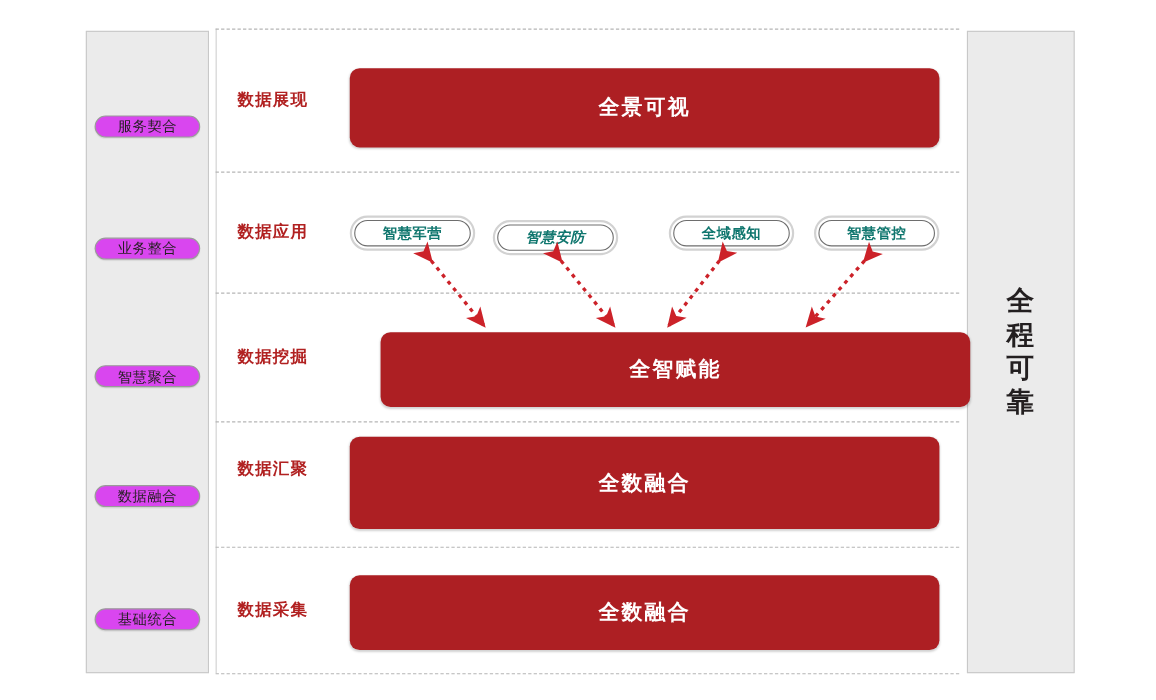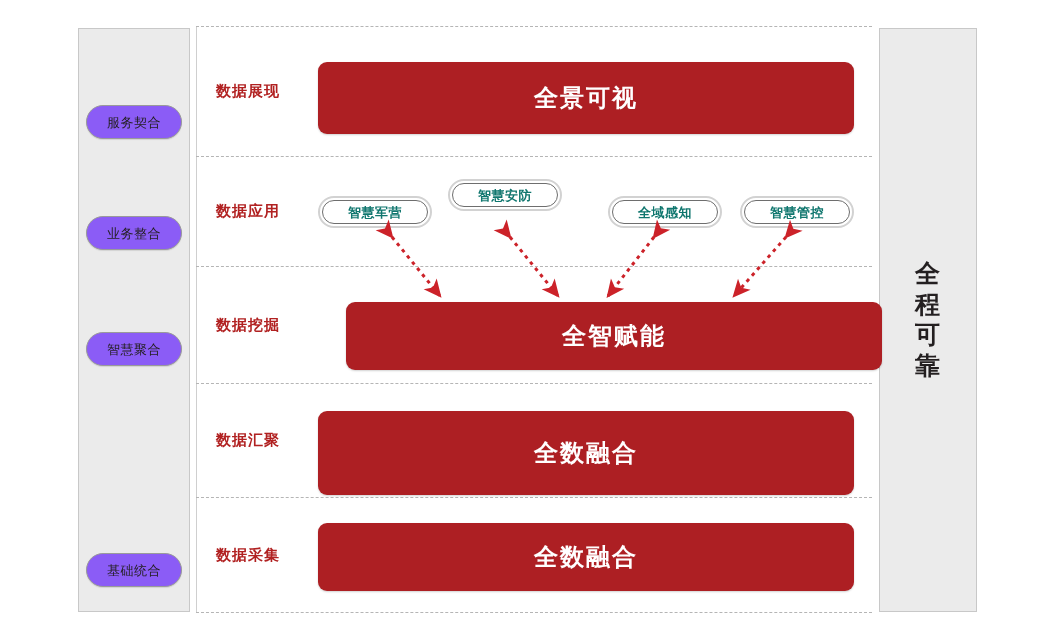--- a/index.html
+++ b/index.html
@@ -23,22 +23,22 @@
     box-sizing:border-box;
   }
   #left-panel{ left:78px; top:28px; width:112px; height:584px; }
   #right-panel{ left:879px; top:28px; width:98px; height:584px; }
 
   .cap-pill{
     position:absolute;
     left:50%;
     transform:translateX(-50%);
     width:96px;
-    height:34px;
-    background:#8b5cf6;
+    height:20px;
+    background:#d946ef;
     border:1px solid #9a9a9a;
     border-radius:17px;
     display:flex;
     align-items:center;
     justify-content:center;
     box-sizing:border-box;
     box-shadow:0 1px 1px rgba(0,0,0,0.10);
   }
   .cap-pill span{
     font-size:13px;
@@ -97,21 +97,21 @@
     width:536px;
     border-radius:9px;
     background:#ad1f23;
     display:flex;
     align-items:center;
     justify-content:center;
     box-shadow:0 1px 2px rgba(0,0,0,0.18);
   }
   .red-bar span{
     color:#ffffff;
-    font-size:24px;
+    font-size:19px;
     font-weight:bold;
     letter-spacing:2px;
   }
 
   
   .app-pill{
     position:absolute;
     width:114px;
     height:32px;
     border-radius:16px;
@@ -153,20 +153,23 @@
 
   <div id="left-panel" class="side-panel">
     <div class="cap-pill" style="top:76px;">
         <span>服务契合</span>
       </div>
     <div class="cap-pill" style="top:187px;">
         <span>业务整合</span>
       </div>
     <div class="cap-pill" style="top:303px;font-family:Liberation Serif, serif;">
         <span>智慧聚合</span>
+      </div>
+    <div class="cap-pill" style="top:412px;">
+        <span>数据融合</span>
       </div>
     <div class="cap-pill" style="top:524px;">
         <span>基础统合</span>
       </div>
   </div>
 
   <div id="right-panel" class="side-panel">
     <div id="right-slogan">
       <span class="ch">全</span>
       <span class="ch">程</span>
@@ -190,42 +193,42 @@
       <span>全景可视</span>
     </div>
   </div>
 
   <div class="row" style="top:156px; height:110px;">
     <div class="row-label">数据应用</div>
     <div class="app-pill" style="left:122px; top:40px;">
       <div class="inner"></div>
       <span>智慧军营</span>
     </div>
-    <div class="app-pill" style="left:252px; top:23px;">
+    <div class="app-pill" style="left:252px; top:44px;font-style:italic;">
       <div class="inner"></div>
       <span>智慧安防</span>
     </div>
     <div class="app-pill" style="left:412px; top:40px;">
       <div class="inner"></div>
       <span>全域感知</span>
     </div>
     <div class="app-pill" style="left:544px; top:40px;">
       <div class="inner"></div>
       <span>智慧管控</span>
     </div>
   </div>
 
   <div class="row" style="top:266px; height:117px;">
     <div class="row-label">数据挖掘</div>
     <div class="red-bar" style="top:36px; height:68px;margin-left:28px;">
       <span>全智赋能</span>
     </div>
   </div>
 
-  <div class="row" style="top:383px; height:114px;text-align:center;">
+  <div class="row" style="top:369px; height:114px;text-align:center;">
     <div class="row-label">数据汇聚</div>
     <div class="red-bar" style="top:28px; height:84px;">
       <span>全数融合</span>
     </div>
   </div>
 
   <div class="row" style="top:497px; height:115px;">
     <div class="row-label">数据采集</div>
     <div class="red-bar" style="top:26px; height:68px;">
       <span>全数融合</span>

